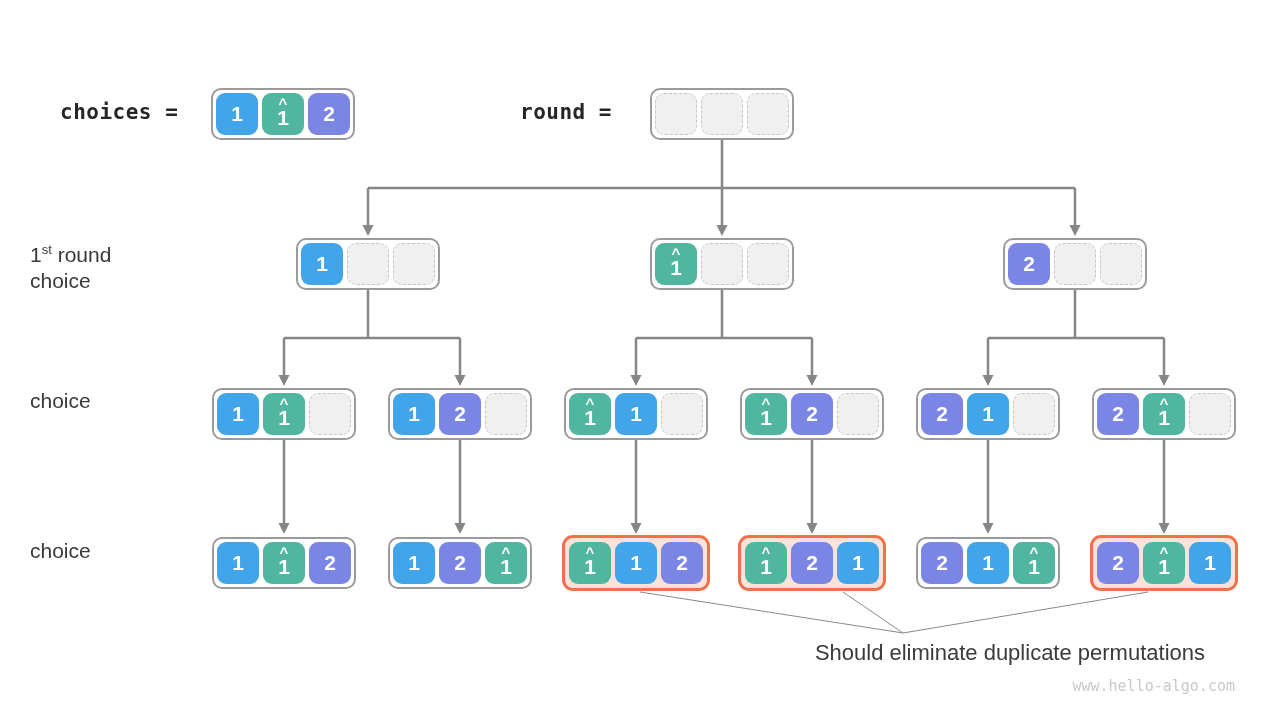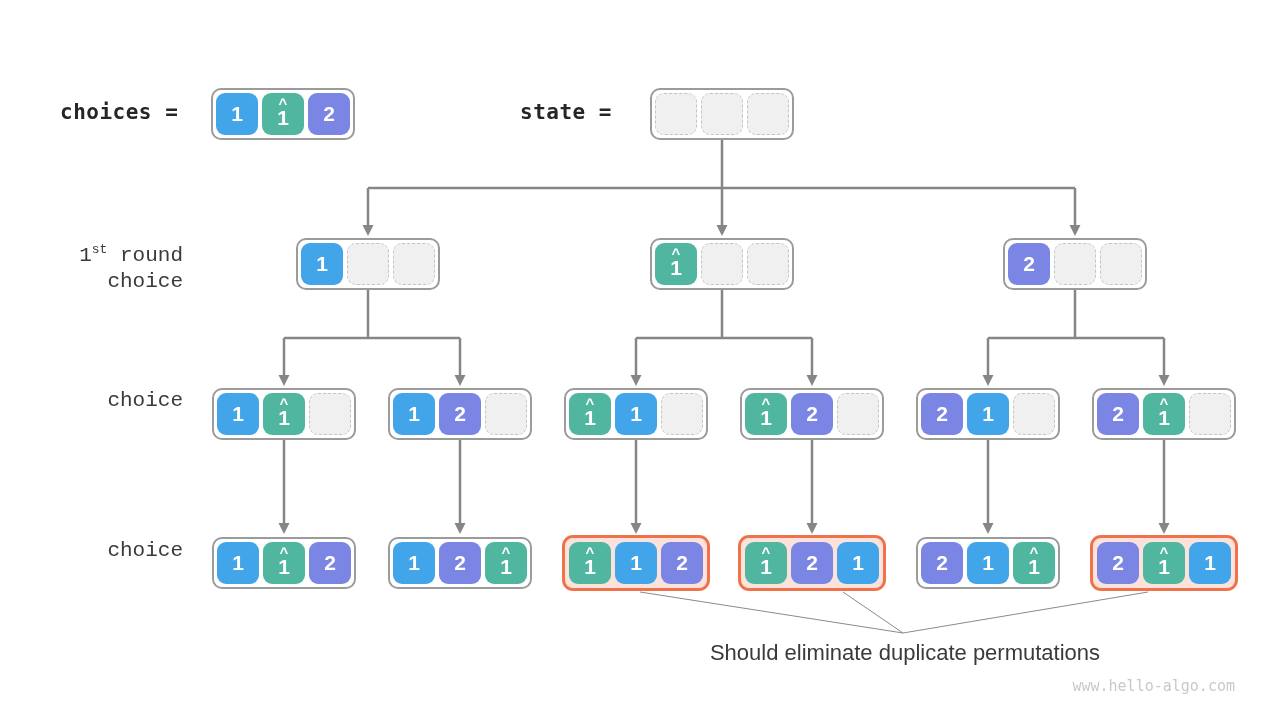--- a/index.html
+++ b/index.html
@@ -16,25 +16,25 @@
   .abox{position:absolute;z-index:1;display:inline-flex;gap:4px;padding:3px;background:#fff;
         border:2px solid var(--boxborder);border-radius:10px;}
   .abox.dup{border:3px solid var(--dupborder);background:var(--dupfill);padding:4px;border-radius:11px;}
 
   .cell{width:42px;height:42px;border-radius:9px;display:flex;flex-direction:column;
         align-items:center;justify-content:center;box-sizing:border-box;}
   .cell.empty{background:var(--emptyfill);border:1.5px dashed var(--emptyborder);}
   .cell .digit{color:#fff;font-weight:bold;font-size:21px;line-height:20px;}
   .cell .hat{color:#fff;font-weight:bold;font-size:15px;line-height:7px;margin-bottom:1px;}
 
-  .rowlabel{position:absolute;z-index:2;left:18px;width:165px;text-align:right;
-            font-size:21px;color:var(--rowtext);line-height:26px;font-family:Liberation Mono, monospace;}
+  .rowlabel{position:absolute;z-index:2;left:30px;width:165px;text-align:left;
+            font-size:21px;color:var(--rowtext);line-height:26px;}
   .rowlabel sup{font-size:13px;}
 
-  .caption{position:absolute;z-index:2;left:605px;top:640px;width:600px;text-align:center;
+  .caption{position:absolute;z-index:2;left:605px;top:640px;width:600px;text-align:right;
            font-size:22px;color:var(--rowtext);}
   .watermark{position:absolute;z-index:2;right:45px;top:677px;
              font-family:"DejaVu Sans Mono","Liberation Mono",monospace;
              font-size:15px;color:var(--watermark);}
 </style>
 </head>
 <body>
 
 <div id="stage">
 
@@ -77,21 +77,21 @@
       </div>
       <div class="cell" style="background: rgb(80, 182, 160);">
         <span class="hat">^</span>
         <span class="digit">1</span>
       </div>
       <div class="cell" style="background: rgb(123, 133, 228);">
         <span class="digit">2</span>
       </div>
     </div>
 
-  <div class="eqlabel" style="left:520px;top:100px">state =</div>
+  <div class="eqlabel" style="left:520px;top:100px">round =</div>
   <div class="abox" style="left:650px;top:88px">
       <div class="cell empty"></div>
       <div class="cell empty"></div>
       <div class="cell empty"></div>
     </div>
 
   <div class="rowlabel" style="top:237px">
     <div><span>1</span><sup>st</sup><span> round</span></div>
     <div>choice</div>
   </div>

